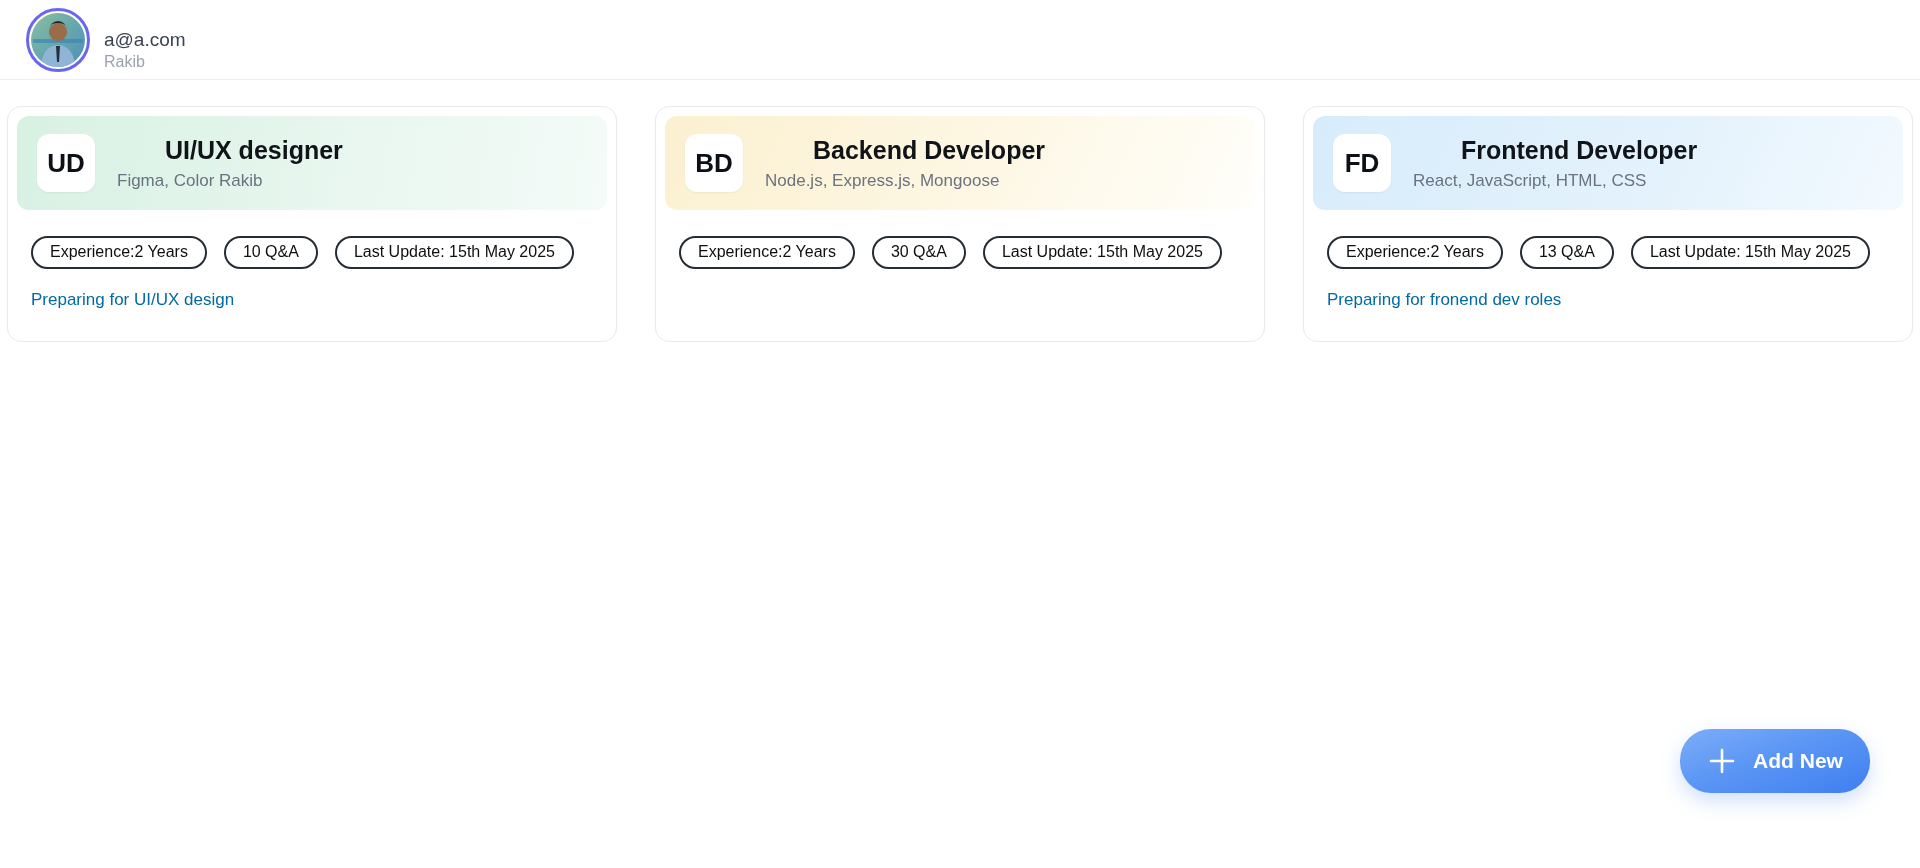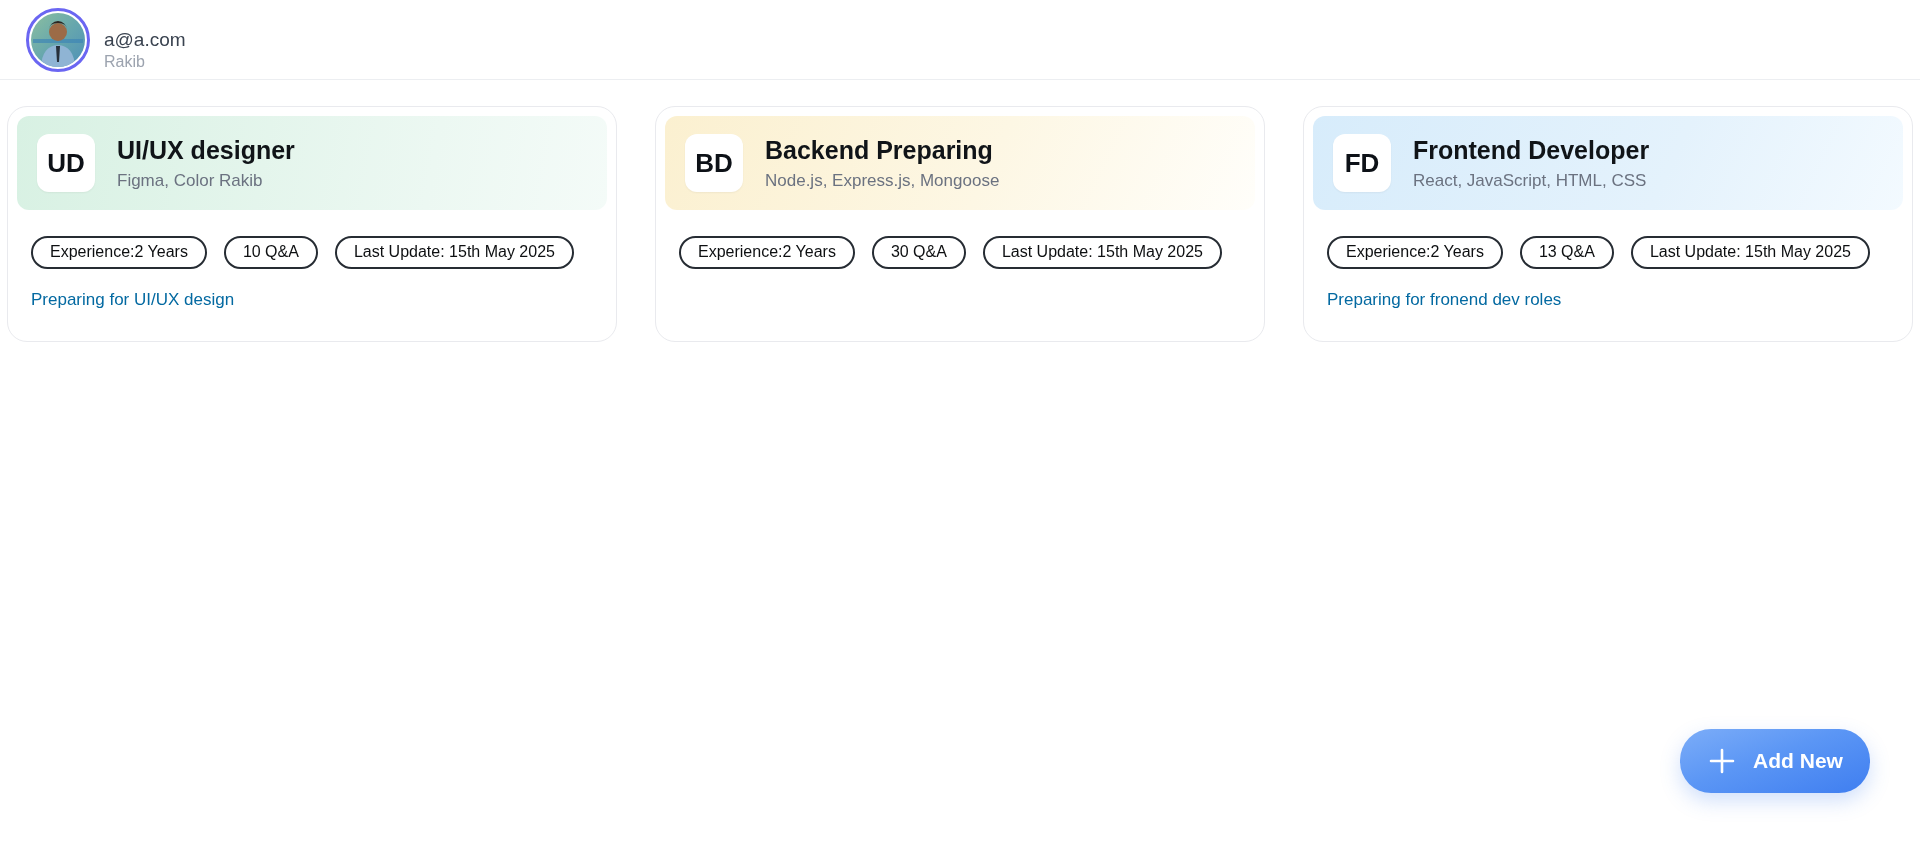--- a/index.html
+++ b/index.html
@@ -52,21 +52,21 @@
   .cards-grid {
     display: grid;
     grid-template-columns: repeat(3, 1fr);
     gap: 38px;
     padding: 0 7px;
     margin-top: 26px;
   }
   .card {
     background: #ffffff;
     border: 1px solid #e9eaee;
-    border-radius: 20px;
+    border-radius: 14px;
     padding: 9px 9px 19px;
     cursor: pointer;
   }
   .card-top {
     border-radius: 12px;
     min-height: 94px;
     display: flex;
     align-items: center;
     gap: 22px;
     padding: 17px 20px;
@@ -85,20 +85,21 @@
     font-weight: bold;
     color: #0d1117;
     box-shadow: 0 1px 2px rgba(0,0,0,0.05);
     flex: 0 0 auto;
   }
   .card-title {
     font-size: 25px;
     font-weight: bold;
     color: #101418;
     margin-bottom: 6px;
+    margin-left: 48px;
   }
   .card-skills { font-size: 17px; color: #6b7280; }
 
   .pill-row {
     display: flex;
     gap: 17px;
     margin: 26px 0 0;
     padding: 0 14px;
   }
   .pill {
@@ -185,21 +186,21 @@
       <span class="pill">10 Q&amp;A</span>
       <span class="pill">Last Update: 15th May 2025</span>
     </div>
     <p class="card-description">Preparing for UI/UX design</p>
   </section>
 
   <section class="card card--cream">
     <div class="card-top">
       <div class="initials-badge">BD</div>
       <div>
-        <div class="card-title">Backend Preparing</div>
+        <div class="card-title">Backend Developer</div>
         <div class="card-skills">Node.js, Express.js, Mongoose</div>
       </div>
     </div>
     <div class="pill-row">
       <span class="pill">Experience:2 Years</span>
       <span class="pill">30 Q&amp;A</span>
       <span class="pill">Last Update: 15th May 2025</span>
     </div>
     <p class="card-description"></p>
   </section>

